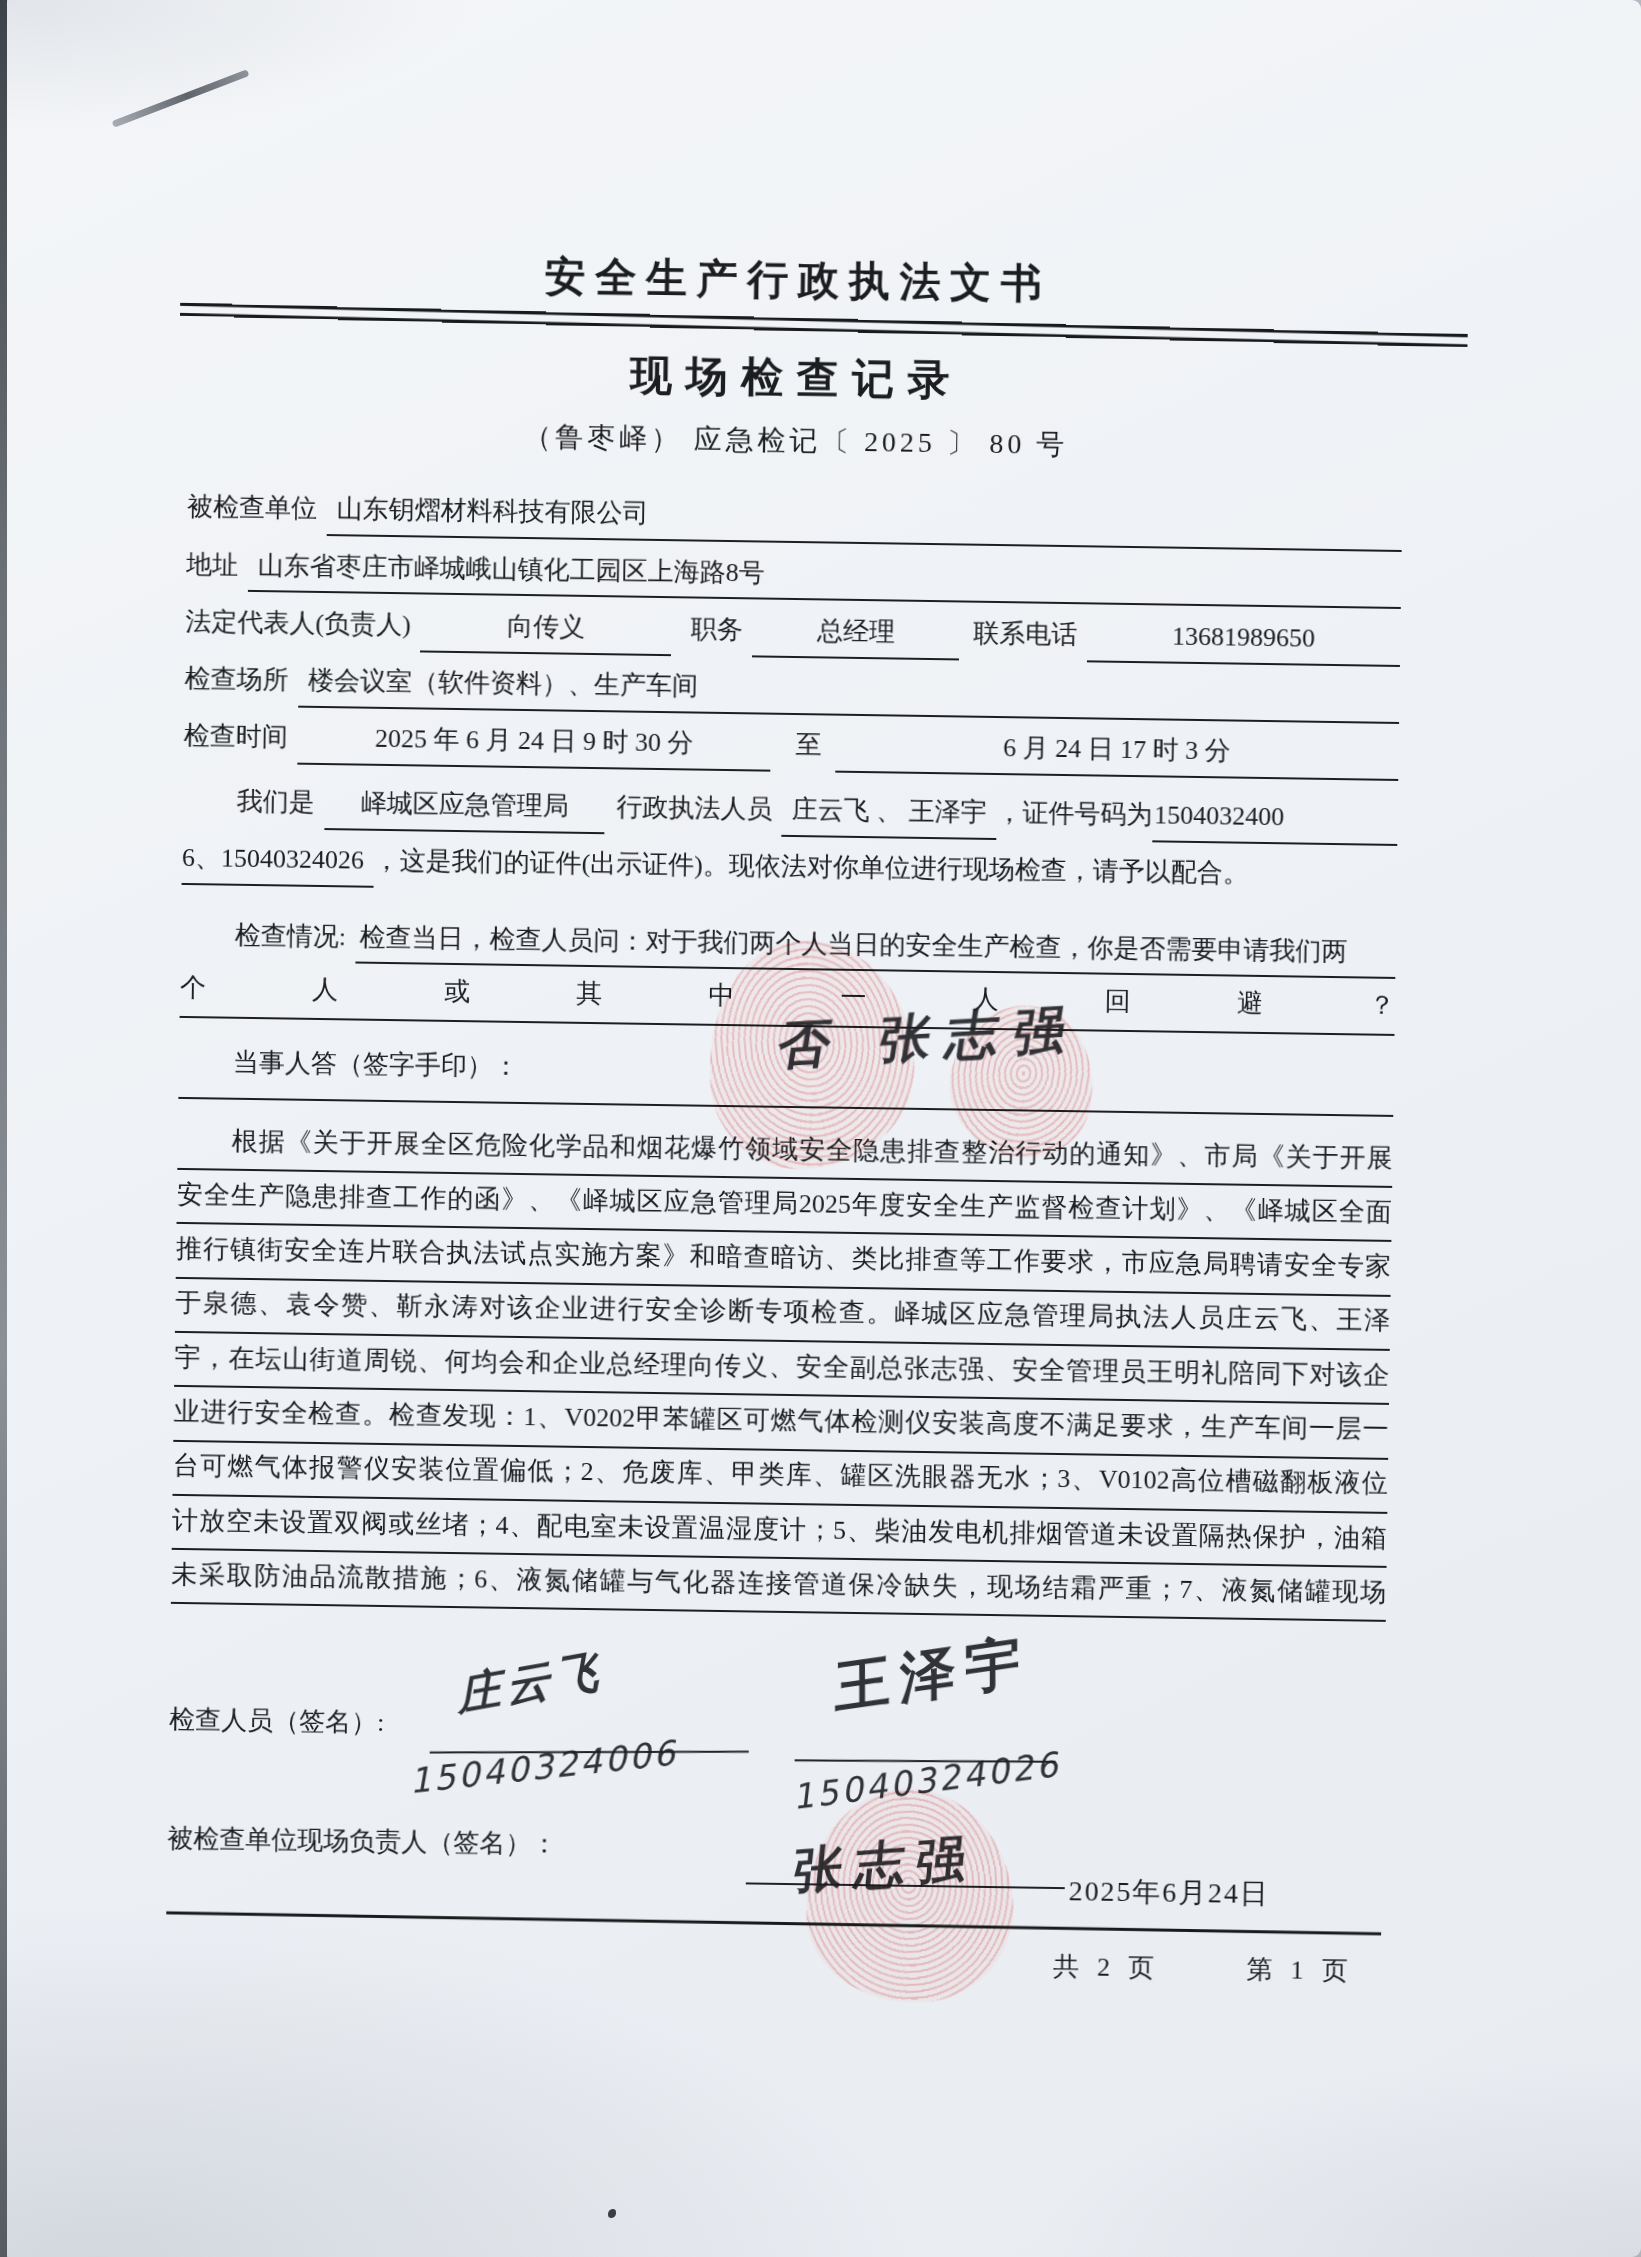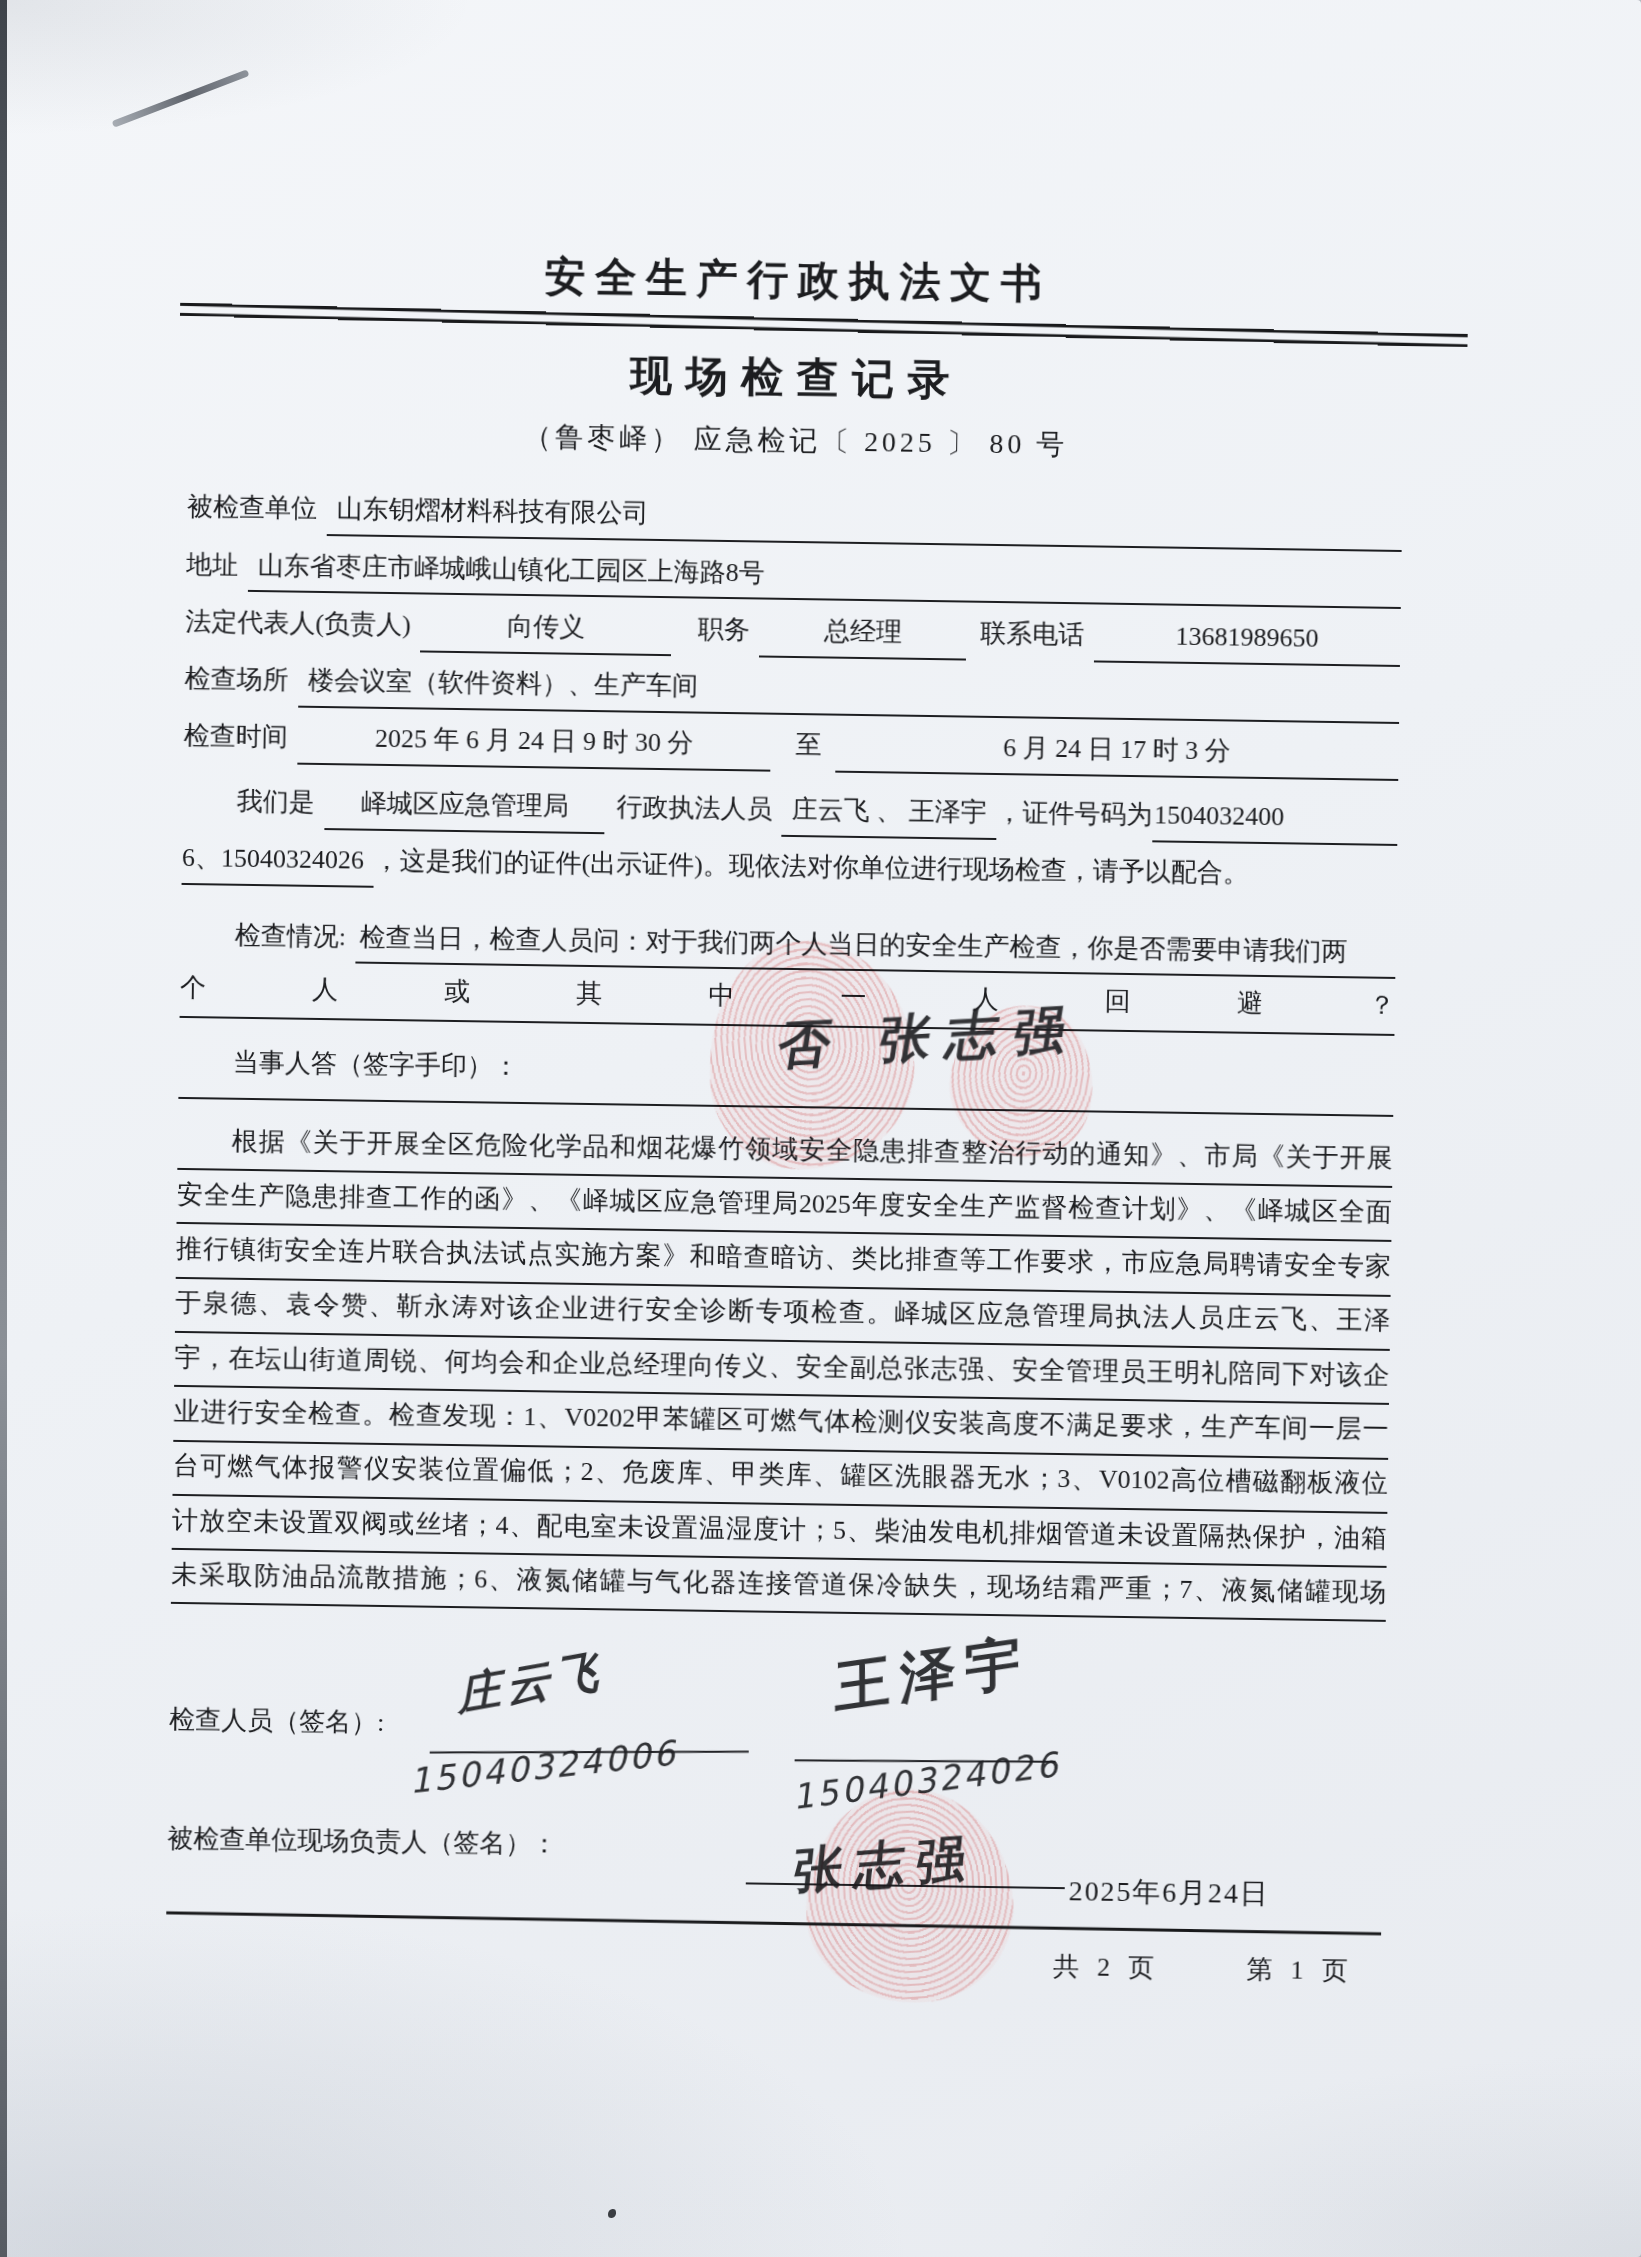--- a/index.html
+++ b/index.html
@@ -5,21 +5,21 @@
   html,body{margin:0;padding:0;}
   body{
     width:1641px;height:2257px;overflow:hidden;position:relative;
     background:#b4b8bf;
     font-family:"Liberation Serif", serif;
     color:#1c1d20;
   }
   .scan{
     position:absolute;inset:0;
     background:linear-gradient(155deg,#f4f6f9 0%,#eef1f5 45%,#e8ebf0 100%);
-    border-radius:4px;
+    border-radius:9px;
   }
   .scan::before{ 
     content:"";position:absolute;inset:0;pointer-events:none;
     background:
       radial-gradient(1159px 502px at 6% 100%, rgba(140,150,165,.25), transparent 70%),
       radial-gradient(869px 290px at 100% 100%, rgba(150,158,170,.18), transparent 70%),
       radial-gradient(676px 193px at 0% 0%, rgba(120,128,140,.15), transparent 70%);
   }
   .edge-left{
     position:absolute;left:0;top:0;width:6.8px;height:100%;
@@ -134,21 +134,21 @@
     </div>
 
     <div class="frow">
       <span class="lbl">地址</span>
       <span class="val grow">山东省枣庄市峄城峨山镇化工园区上海路8号</span>
     </div>
 
     <div class="frow">
       <span class="lbl">法定代表人(负责人)</span>
       <span class="val c w260">向传义</span>
-      <span class="lbl" style="margin-left:26px;">职务</span>
+      <span class="lbl" style="margin-left:19px;">职务</span>
       <span class="val c w215">总经理</span>
       <span class="lbl" style="margin-left:13.5px;">联系电话</span>
       <span class="val c grow">13681989650</span>
     </div>
 
     <div class="frow">
       <span class="lbl">检查场所</span>
       <span class="val grow">楼会议室（软件资料）、生产车间</span>
     </div>
 

